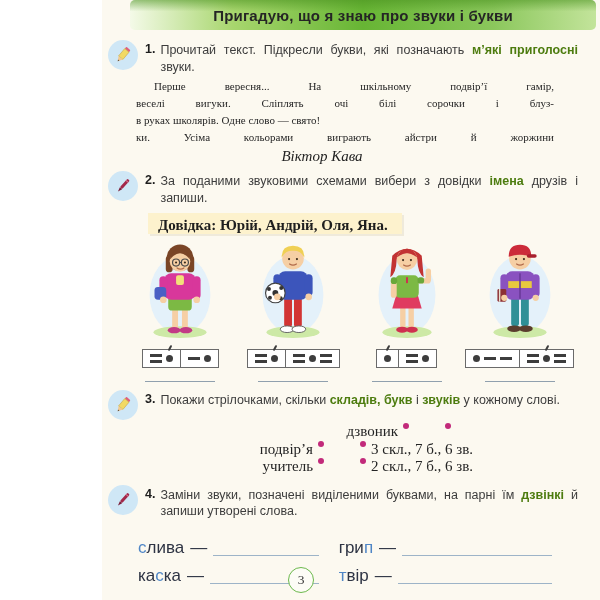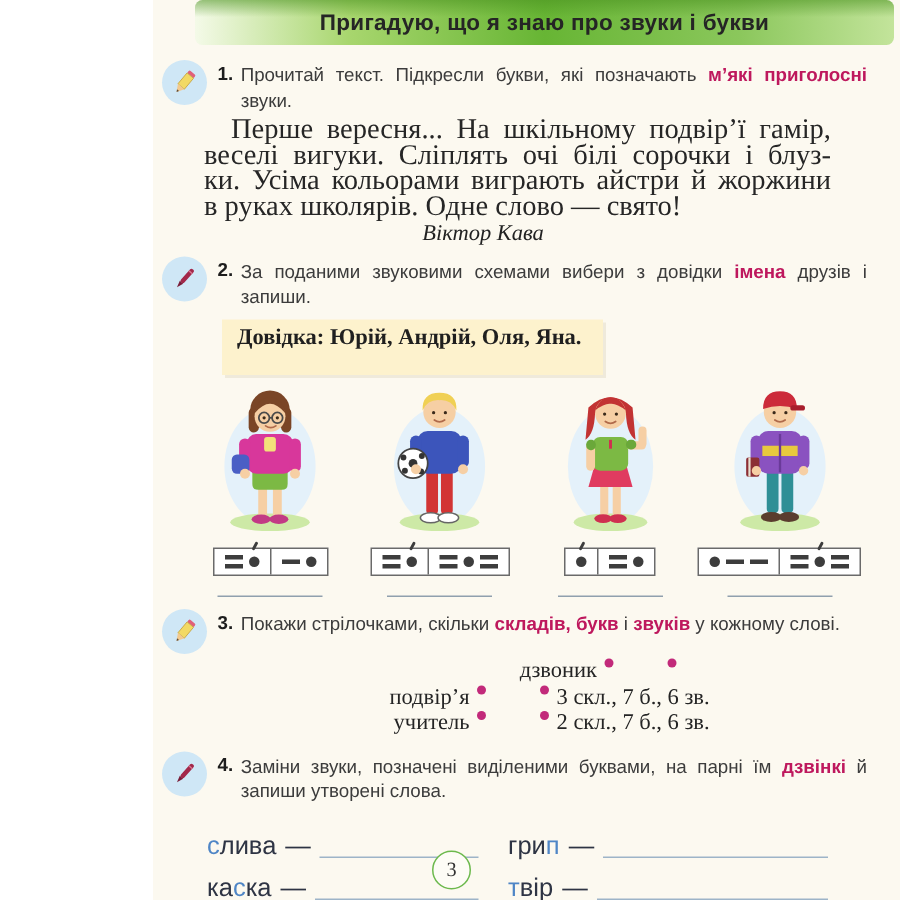--- a/index.html
+++ b/index.html
@@ -22,30 +22,30 @@
   }
   
   .task { display:flex; align-items:flex-start; margin:10px 26px 0 6px; }
   .task-icon {
     flex:0 0 30px; width:30px; height:30px; border-radius:50%;
     background:var(--icon_circle_blue,#cfe7f6); margin-right:7px;
     display:flex; align-items:center; justify-content:center;
   }
   .task-num { font-weight:bold; font-size:12.5px; color:#1d1d1d; margin:2px 5px 0 0; flex:0 0 auto; }
   .instr { flex:1; font-size:12.5px; line-height:1.32; color:#3c3c3c; text-align:justify; margin-top:2px; }
-  .instr b { color:#be185d; }
-  
-  .reading { margin:3px 50px 0 34px; font-family:"Liberation Serif", serif; font-size:19px; line-height:17px; color:#262626; }
+  .instr b { color:#4d7c0f; }
+  
+  .reading { margin:3px 50px 0 34px; font-family:"Liberation Serif", serif; font-size:11px; line-height:17px; color:#262626; }
   .rl { text-align:justify; text-align-last:justify; }
   .rl.first { text-indent:18px; }
   .rl.last { text-align-last:left; }
   .author { margin:2px 62px 0 0; text-align:center; font-family:"Liberation Serif", serif; font-style:italic; font-size:15px; color:#222; }
   
   .dovidka {
-    display:inline-block; margin:7px 0 0 46px; padding:4px 14px 16px 10px;
+    display:inline-block; margin:7px 0 0 46px; padding:4px 14px 0 10px;
     background:var(--reference_bg,#fdf2cd); box-shadow:2px 2px 0 rgba(150,130,70,.12);
     font-family:"Liberation Serif", serif; font-weight:bold; font-size:15px; color:#1f1f1f;
   }
   
   .children-row { display:flex; justify-content:space-between; margin:4px 28px 0 22px; }
   .child-col { display:flex; flex-direction:column; align-items:center; width:112px; }
   .scheme-box { display:inline-flex; border:1.4px solid #6a6a6a; background:#fff; margin-top:9px; }
   .scheme-cell { display:flex; align-items:center; padding:4px 5px; }
   .scheme-cell + .scheme-cell { border-left:1.4px solid #6a6a6a; }
   .sym { display:inline-block; margin:0 2px; position:relative; }
@@ -97,22 +97,22 @@
           </g>
         </svg>
     </div>
     <span class="task-num">1.</span>
     <div class="instr"><span>Прочитай текст. Підкресли букви, які позначають </span><b>м’які приголосні</b><span> звуки.</span></div>
   </div>
 
   <div class="reading">
     <div class="rl first">Перше вересня... На шкільному подвір’ї гамір,</div>
     <div class="rl">веселі вигуки. Сліплять очі білі сорочки і блуз-</div>
+    <div class="rl last">в руках школярів. Одне слово — свято!</div>
     <div class="rl">ки. Усіма кольорами виграють айстри й жоржини</div>
-    <div class="rl last">в руках школярів. Одне слово — свято!</div>
   </div>
   <div class="author">Віктор Кава</div>
 
   
   <div class="task" style="margin-top:6px;">
     <div class="task-icon">
       <svg width="20" height="20" viewBox="0 0 20 20">
           <g transform="rotate(42 10 10)">
             <rect x="8.5" y="1.5" width="3" height="11.5" rx="1.2" fill="#a3284a"></rect>
             <polygon points="8.5,13 11.5,13 10,17.5" fill="#7a1c38"></polygon>

